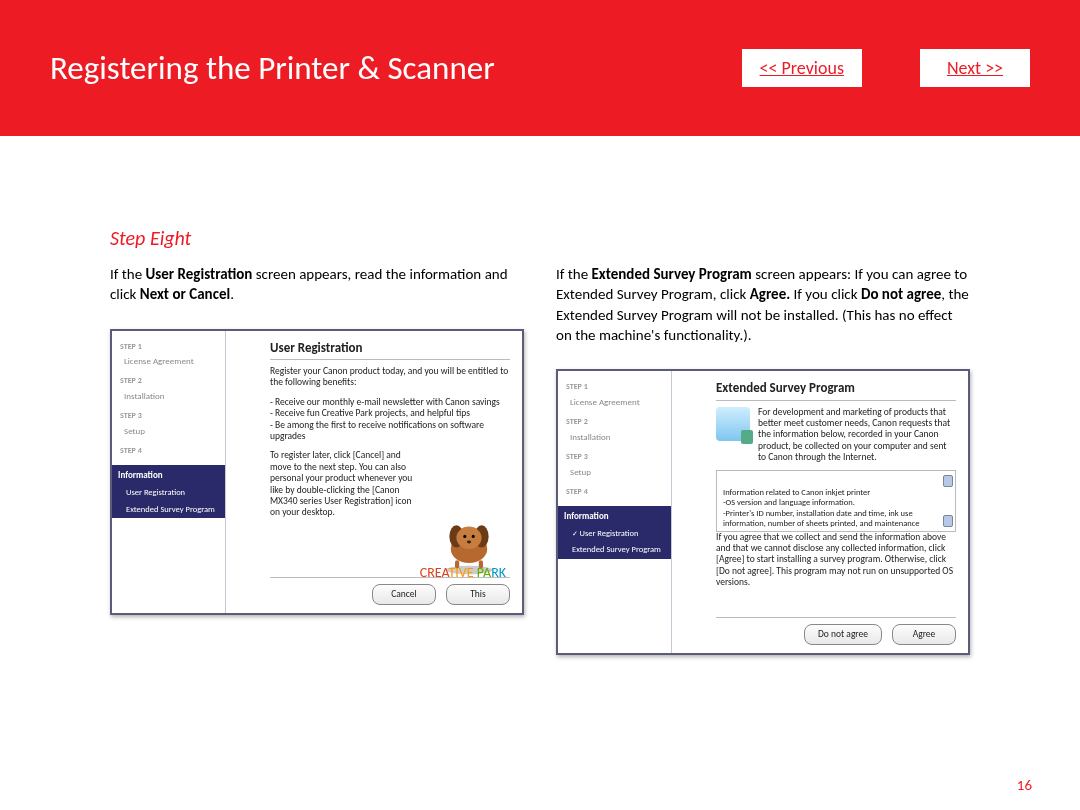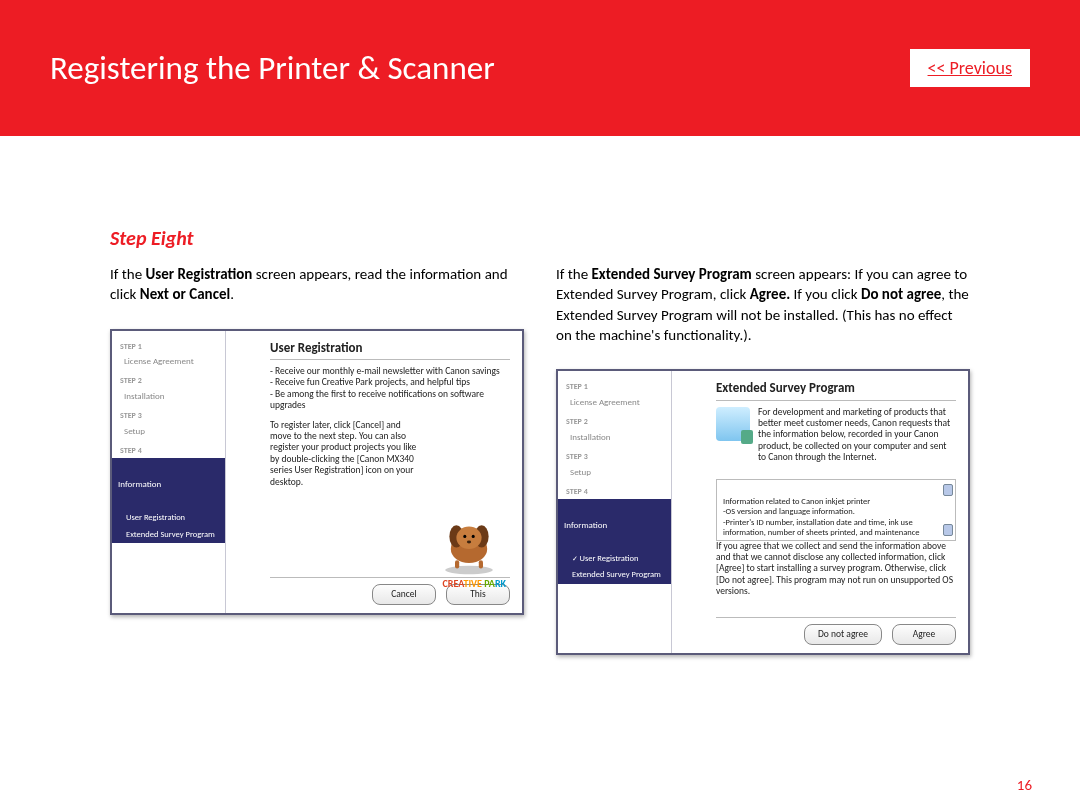--- a/index.html
+++ b/index.html
@@ -41,21 +41,21 @@
     border: none;
     font-family: inherit;
     margin-left: 32px;
   }
   .content {
     padding: 90px 110px 0 110px;
   }
   .step-heading {
     color: #ed1c24;
     font-style: italic;
-    font-weight: bold;
+    font-weight: normal;
     font-size: 20px;
     margin-bottom: 14px;
   }
   .columns {
     display: flex;
     gap: 32px;
   }
   .col {
     width: 50%;
     font-size: 15px;
@@ -78,23 +78,24 @@
     background: #fff;
     padding: 6px 0;
     font-size: 9px;
     color: #777;
   }
   .sb-step { padding: 4px 8px 2px 8px; font-size: 8px; font-weight: bold; color: #999; }
   .sb-item { padding: 2px 8px 4px 12px; font-size: 9px; color: #888; }
   .sb-active {
     background: #2a2a6a;
     color: #fff;
-    padding: 20px 6px;
+    padding: 4px 6px;
     font-size: 9px;
-    font-weight: normal;
+    font-weight: bold;
+    margin-top: 7px;
   }
   .sb-sub {
     background: #2a2a6a;
     color: #fff;
     padding: 2px 6px 3px 14px;
     font-size: 8.5px;
   }
   .sb-sub.check::before { content: "✓ "; font-size: 7px; }
   .dialog-body {
     flex: 1;
@@ -110,24 +111,24 @@
   .dlg-para { margin-bottom: 8px; line-height: 1.2; }
   .mascot {
     position: absolute;
     bottom: 36px;
     right: 18px;
     width: 70px;
     height: 70px;
   }
   .creative-park {
     position: absolute;
-    bottom: 22px;
+    bottom: 30px;
     right: 16px;
-    font-size: 10px;
-    font-weight: bold;
+    font-size: 14px;
+    font-weight: normal;
     color: #d42; 
   }
   .creative-park span:nth-child(1){color:#d42;}
   .creative-park span:nth-child(2){color:#f90;}
   .creative-park span:nth-child(3){color:#6a0;}
   .creative-park span:nth-child(4){color:#09c;}
   .dlg-footer {
     margin-top: auto;
     border-top: 1px solid #bbb;
     padding-top: 6px;
@@ -142,21 +143,21 @@
     font-size: 9.5px;
     padding: 3px 0;
     width: 64px;
     text-align: center;
     cursor: pointer;
   }
   .info-row {
     display: flex;
     gap: 8px;
     align-items: flex-start;
-    margin-bottom: 15px;
+    margin-bottom: 6px;
   }
   .info-icon {
     width: 34px; height: 34px;
     background: linear-gradient(#cfeeff,#7fc5ef);
     border-radius: 4px;
     position: relative;
     flex-shrink: 0;
   }
   .info-icon::after {
     content: "";
@@ -199,20 +200,21 @@
     font-size: 15px;
   }
 </style>
 </head>
 <body>
 
 <div class="red-banner">
   <div class="page-title">Registering the Printer &amp; Scanner</div>
   <div class="nav-buttons">
     <button class="nav-btn">&lt;&lt; Previous</button>
+    <button class="nav-btn">Next &gt;&gt;</button>
   </div>
 </div>
 
 <div class="content">
   <div class="step-heading">Step Eight</div>
 
   <div class="columns">
 
     <div class="col">
       <p>If the <b>User Registration</b> screen appears, read the information and click <b>Next or Cancel</b>.</p>
@@ -226,24 +228,25 @@
           <div class="sb-step">STEP 3</div>
           <div class="sb-item">Setup</div>
           <div class="sb-step">STEP 4</div>
           <div class="sb-active">Information</div>
           <div class="sb-sub">User Registration</div>
           <div class="sb-sub">Extended Survey Program</div>
         </div>
         <div class="dialog-body">
           <div class="dlg-title">User Registration</div>
           <hr class="dlg-hr">
+          <div class="dlg-para">Register your Canon product today, and you will be entitled to the following benefits:</div>
           <div class="dlg-para" style="white-space:pre-line">- Receive our monthly e-mail newsletter with Canon savings
 - Receive fun Creative Park projects, and helpful tips
 - Be among the first to receive notifications on software upgrades</div>
-          <div class="dlg-para" style="width:62%">To register later, click [Cancel] and move to the next step. You can also register your product projects you like by double-clicking the [Canon MX340 series User Registration] icon on your desktop.</div>
+          <div class="dlg-para" style="width:62%">To register later, click [Cancel] and move to the next step. You can also personal your product whenever you like by double-clicking the [Canon MX340 series User Registration] icon on your desktop.</div>
 
           <svg class="mascot" viewBox="0 0 100 100">
             <ellipse cx="50" cy="90" rx="34" ry="6" fill="#ccc"></ellipse>
             <ellipse cx="50" cy="60" rx="26" ry="20" fill="#b5692f"></ellipse>
             <ellipse cx="32" cy="42" rx="10" ry="16" fill="#6b3a17"></ellipse>
             <ellipse cx="68" cy="42" rx="10" ry="16" fill="#6b3a17"></ellipse>
             <ellipse cx="50" cy="44" rx="18" ry="16" fill="#c77d3e"></ellipse>
             <circle cx="44" cy="42" r="2.2" fill="#000"></circle>
             <circle cx="56" cy="42" r="2.2" fill="#000"></circle>
             <ellipse cx="50" cy="50" rx="3" ry="2" fill="#3a220f"></ellipse>

